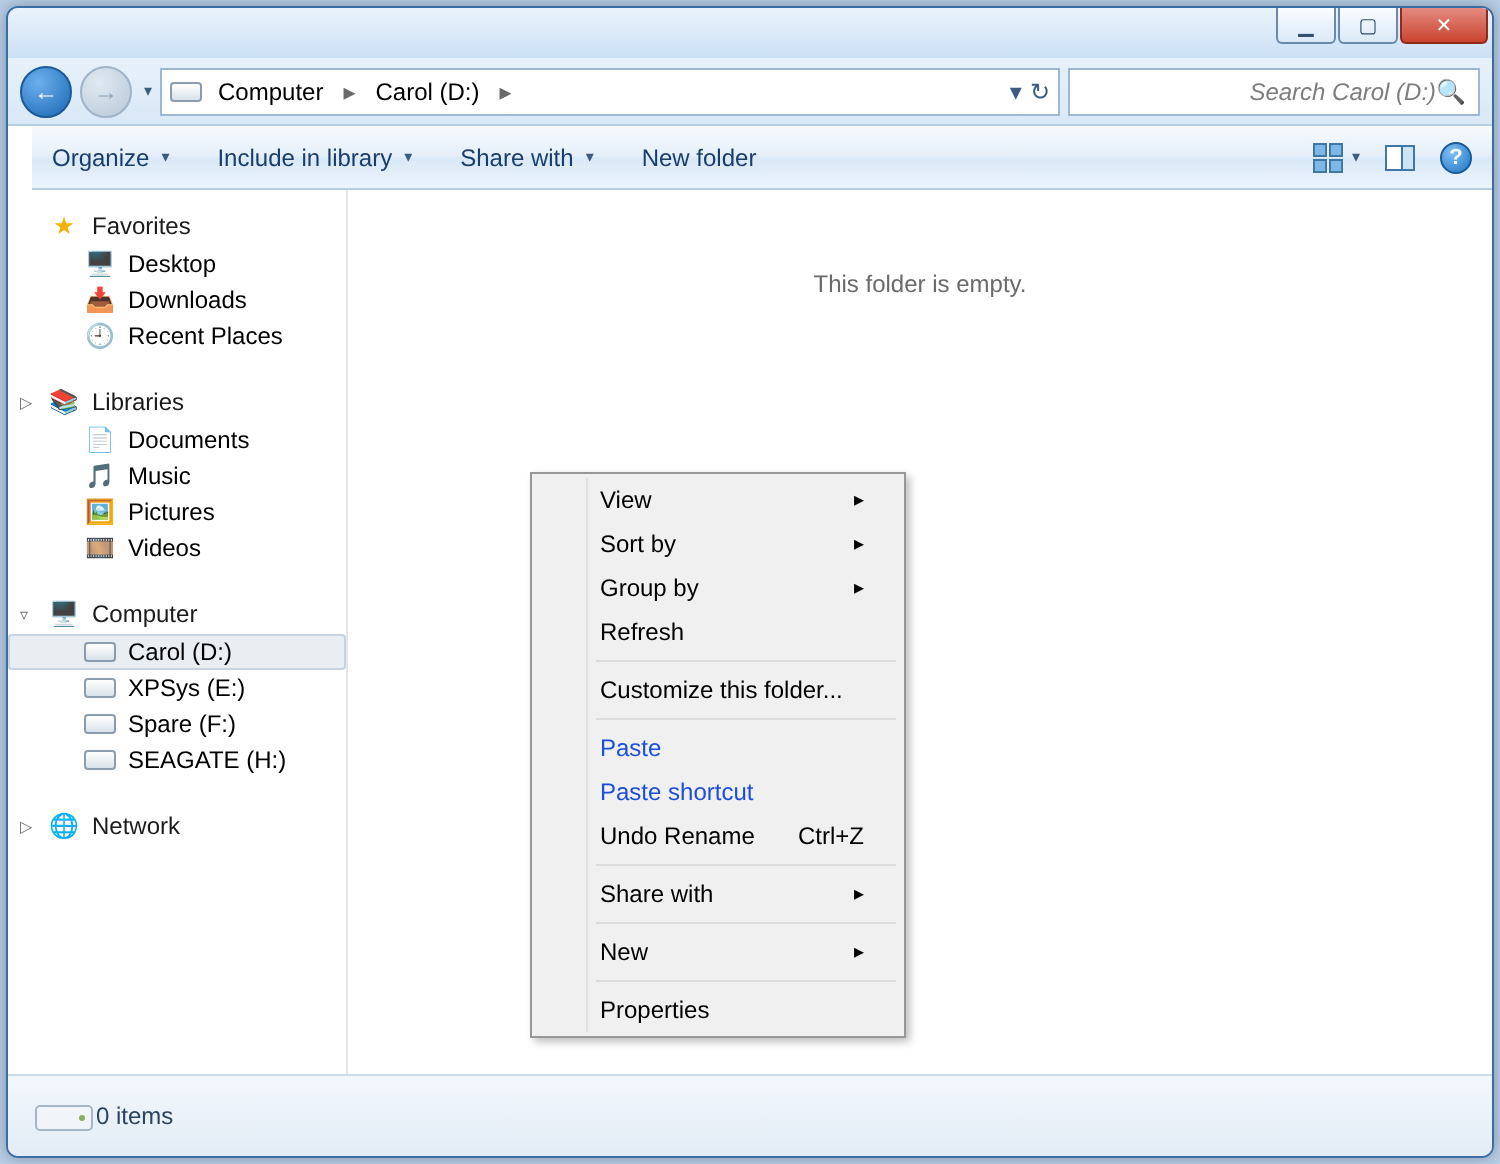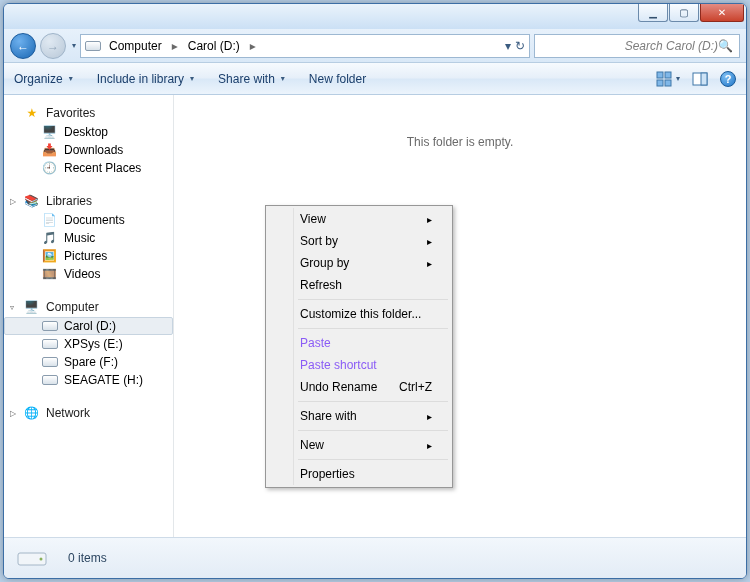--- a/index.html
+++ b/index.html
@@ -103,20 +103,21 @@
   }
   
   .toolbar {
     height: 32px;
     background: linear-gradient(#f6fafe,#e6eff9 48%,#d9e8f7 52%,#ecf4fc);
     border-bottom: 1px solid #b7cde2;
     display:flex; align-items:center;
     padding: 0 10px;
     gap: 24px;
     color: #1a3e6b;
+    margin-left: 12px;
   }
   .tbtn { display:flex; align-items:center; gap:4px; }
   .t-right { margin-left:auto; display:flex; gap:12px; align-items:center; color:#1a3e6b;}
   .t-right .ico { width:16px; height:16px; display:flex; align-items:center; justify-content:center;}
   .help-ico {
     width:16px;height:16px;border-radius:50%;
     background:radial-gradient(circle at 35% 30%,#7fc0f4,#1f74c6);
     color:#fff;font-weight:bold;font-size:11px;display:flex;align-items:center;justify-content:center;
     border:1px solid #185a99;
   }
@@ -156,49 +157,49 @@
     width:16px;height:16px;display:flex;align-items:center;justify-content:center;
     font-size:12px;
   }
   .content {
     flex:1; position:relative; display:flex; align-items:flex-start; justify-content:center;
     padding-top:40px; color:#6a6a6a;
   }
   
   .ctx {
     position:absolute;
-    left:261px; top:201px;
+    left:261px; top:232px;
     width:188px;
     background:#f0f0f0;
     border:1px solid #979797;
     box-shadow:2px 2px 4px rgba(0,0,0,.25);
     padding:2px;
   }
   .ctx .iconcol {
     position:absolute; left:2px; top:2px; bottom:2px;
     width:26px;
     background:#f0f0f0;
     border-right:1px solid #e0e0e0;
   }
   .ctx-item {
     position:relative;
     padding:4px 18px 4px 32px;
     color:#000;
     display:flex; justify-content:space-between; align-items:center;
     font-size:12px;
   }
-  .ctx-item.disabled { color:#8b5cf6;}
+  .ctx-item.disabled { color:#1d4ed8;}
   .ctx-item .sub {font-size:10px;}
   .ctx-sep { height:1px; background:#dcdcdc; margin:3px 2px 3px 30px;}
   
   .status {
     height:41px;
     background:linear-gradient(#f2f7fc,#e3ecf6);
     border-top:1px solid #cedbe8;
-    display:flex; align-items:center; gap:20px;
+    display:flex; align-items:center; gap:0;
     padding:0 12px;
     color:#2b4560;
   }
   .status .bigico {
     width:32px;height:24px;
     display:flex;align-items:center;justify-content:center;font-size:22px;color:#9bb0c5;
   }
   .dd { font-size:8px; color:#3b5c80; margin-left:2px;}
   .mini-drive {
     width:16px;height:10px;border:1px solid #8a9cae;border-radius:2px;

